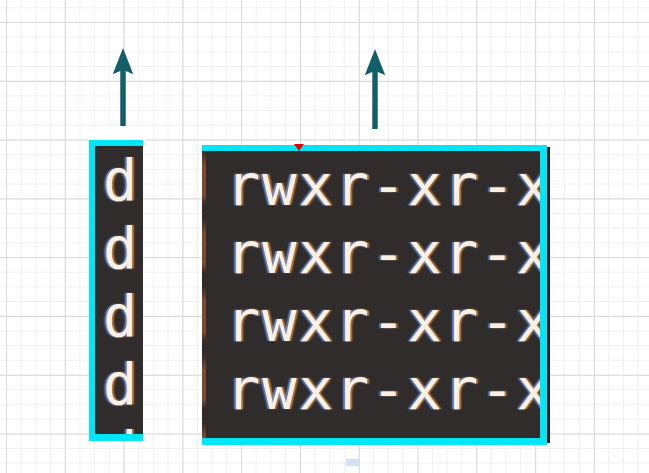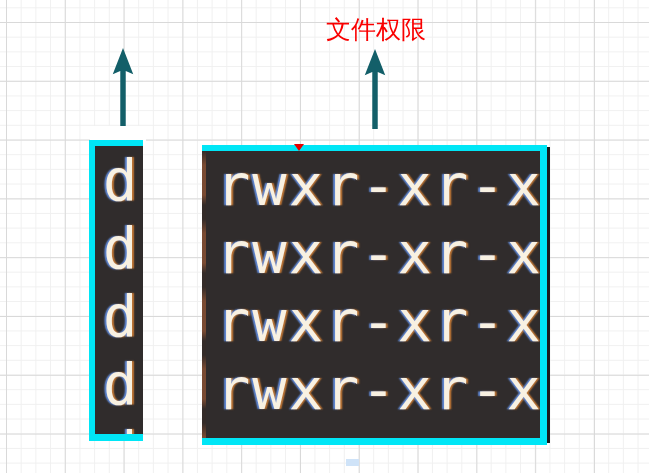--- a/index.html
+++ b/index.html
@@ -72,21 +72,21 @@
     font-size:57px;
     color:#F8F1E2;
     filter: blur(0.3px);
   }
   .trow {
     height:68px; line-height:68px;
     white-space:pre;
     text-shadow: -2px 0 1.5px rgba(105,150,240,0.85), 2px 0 1.5px rgba(215,130,55,0.85);
   }
   #box-file-type .trows { padding-left:8px; }
-  #box-file-permission .trows { padding-left:14px; }
+  #box-file-permission .trows { padding-left:24px; }
   #box-file-permission .trow { letter-spacing:2px; }
 
   .cut-glyph-stripe {
     position:absolute;
     left:0; top:0;
     width:4px; height:287px;
     background: repeating-linear-gradient(
       to bottom,
       rgba(60,40,30,0.25) 0px,
       rgba(170,95,55,0.6) 14px,
@@ -111,21 +111,20 @@
     width:13px; height:7px;
     background:#CFE3F8;
   }
 </style>
 </head>
 <body>
 
 <div id="canvas">
 
 
-  <div class="anno-label" id="label-file-permission">文件权限</div>
 
   <svg class="arrow-up" id="arrow-file-type" viewBox="0 0 26 82">
     <path d="M13 0 L23.5 27 L15.8 23.5 L15.8 82 L10.2 82 L10.2 23.5 L2.5 27 Z" fill="#135F69"></path>
   </svg>
 
   <svg class="arrow-up" id="arrow-file-permission" viewBox="0 0 26 82">
     <path d="M13 0 L23.5 27 L15.8 23.5 L15.8 82 L10.2 82 L10.2 23.5 L2.5 27 Z" fill="#135F69"></path>
   </svg>
 
   <div class="white-patch"></div>

